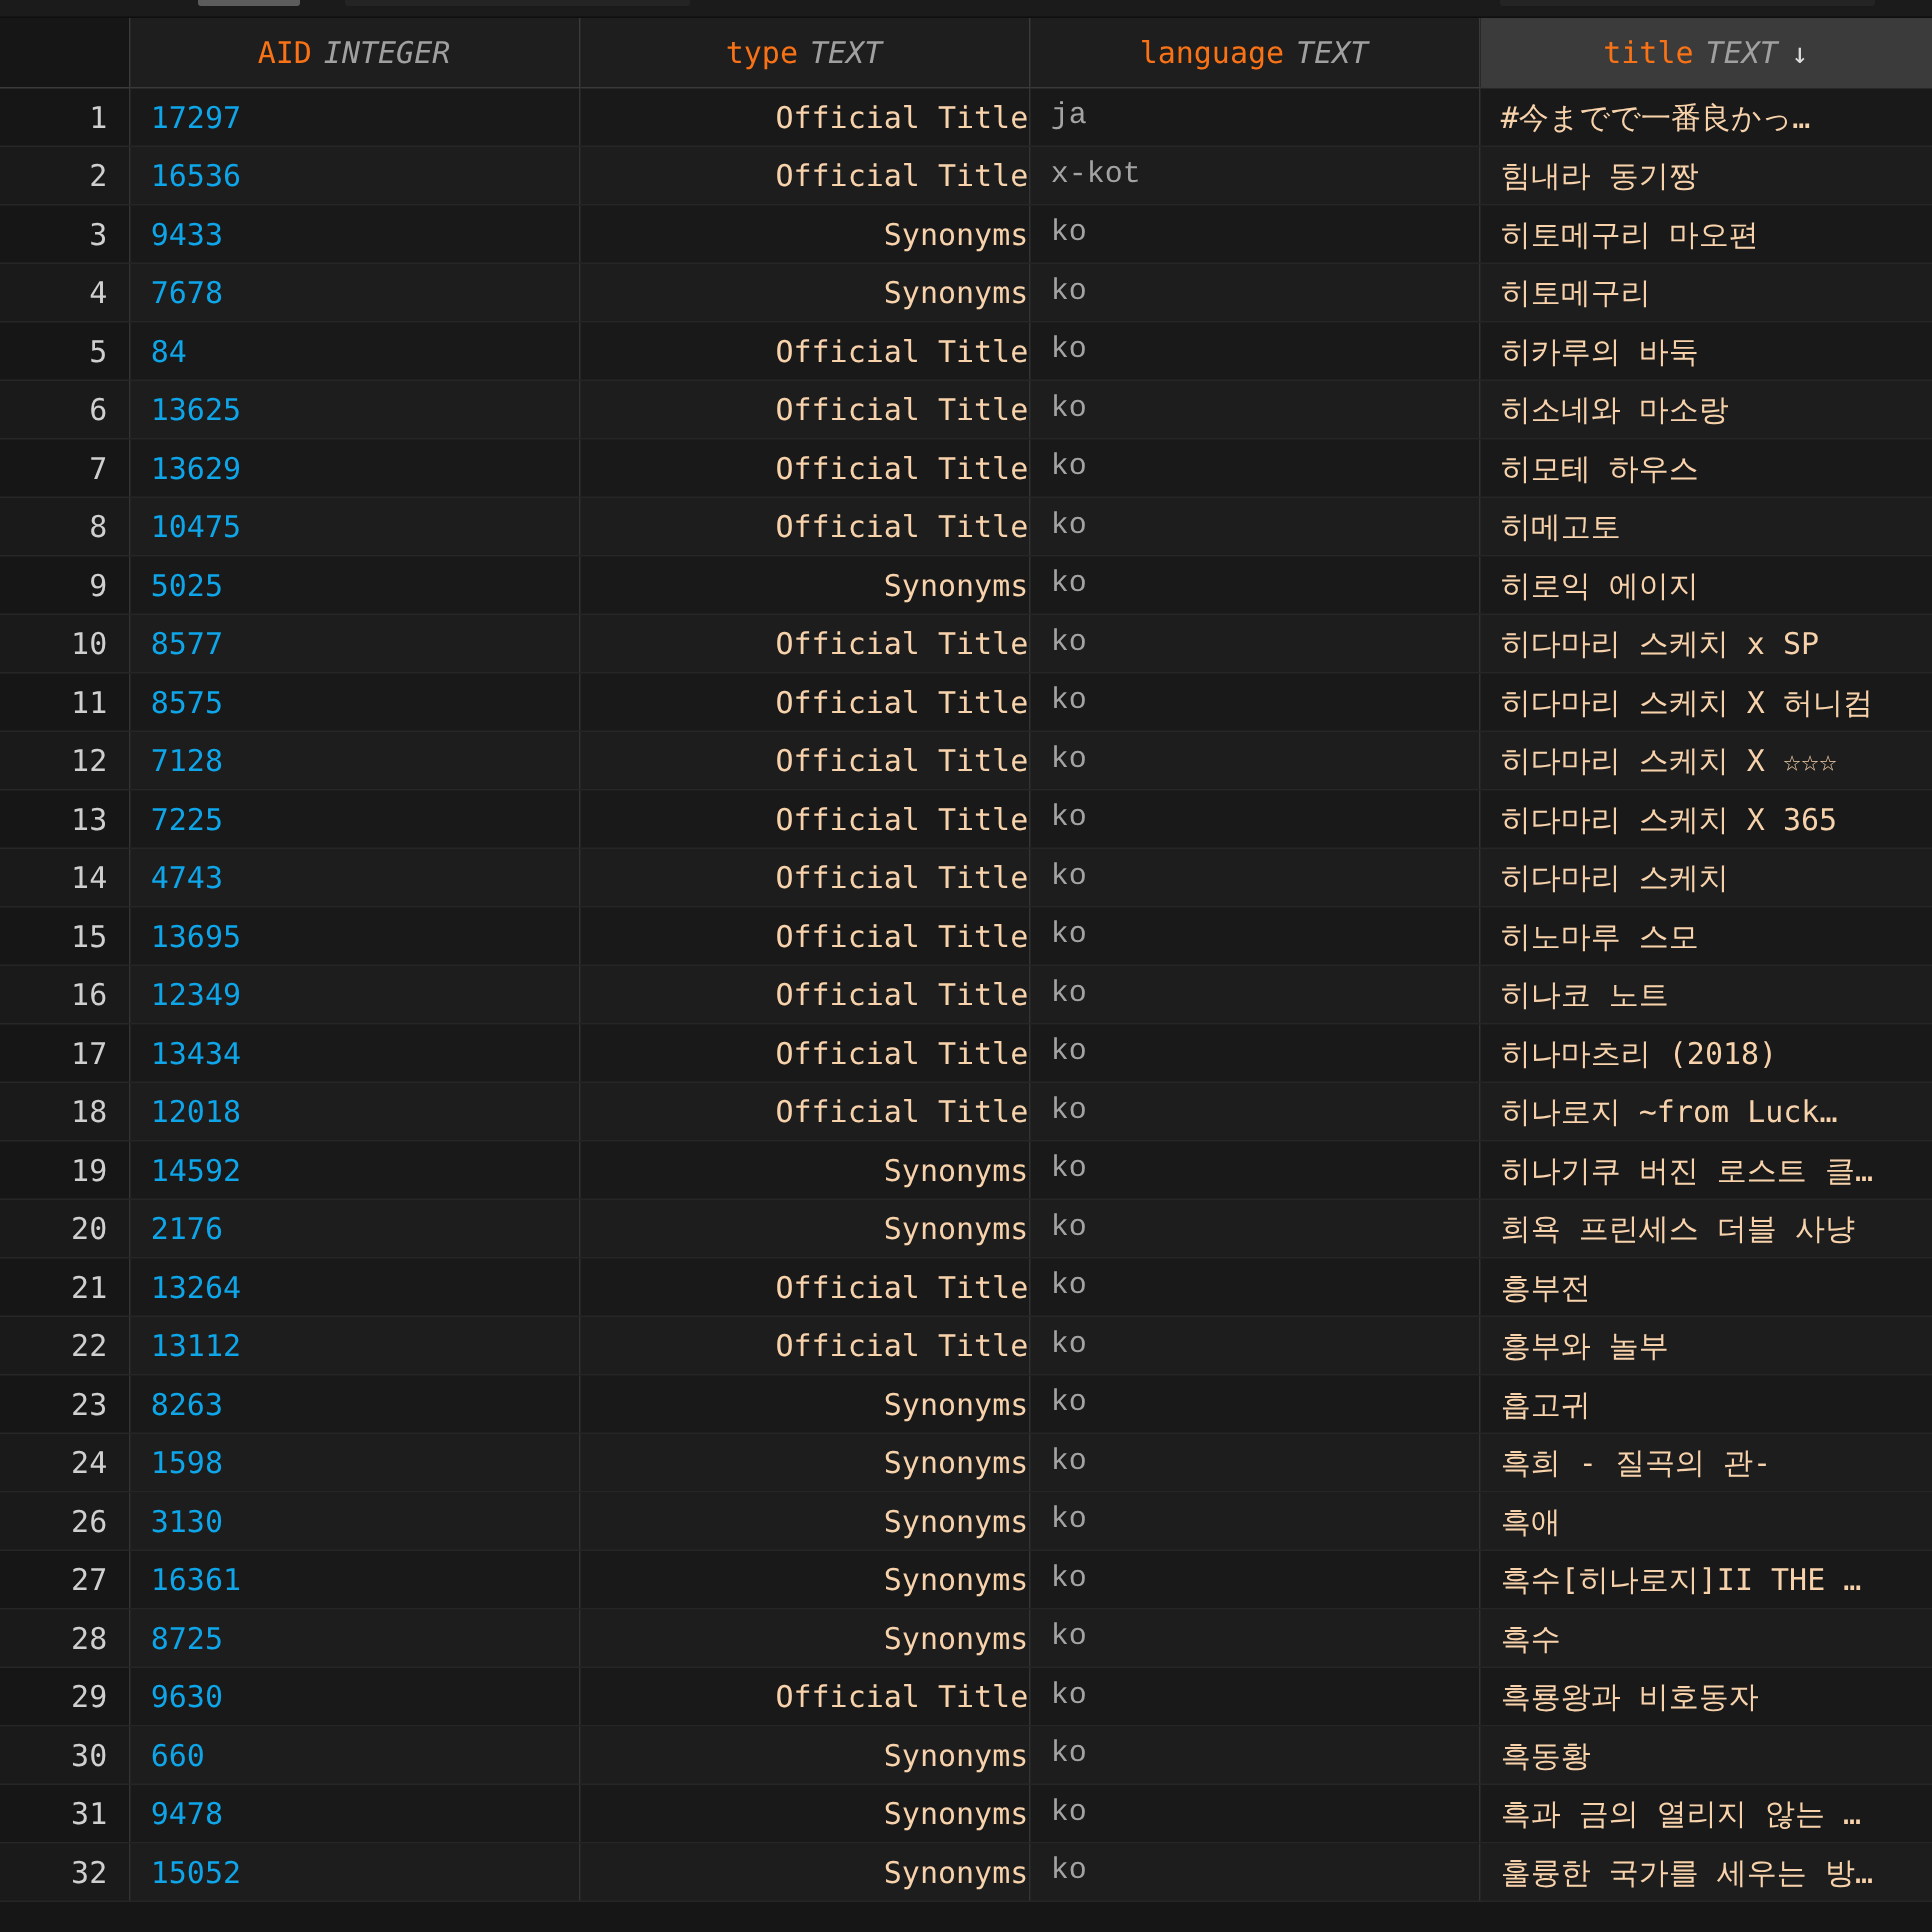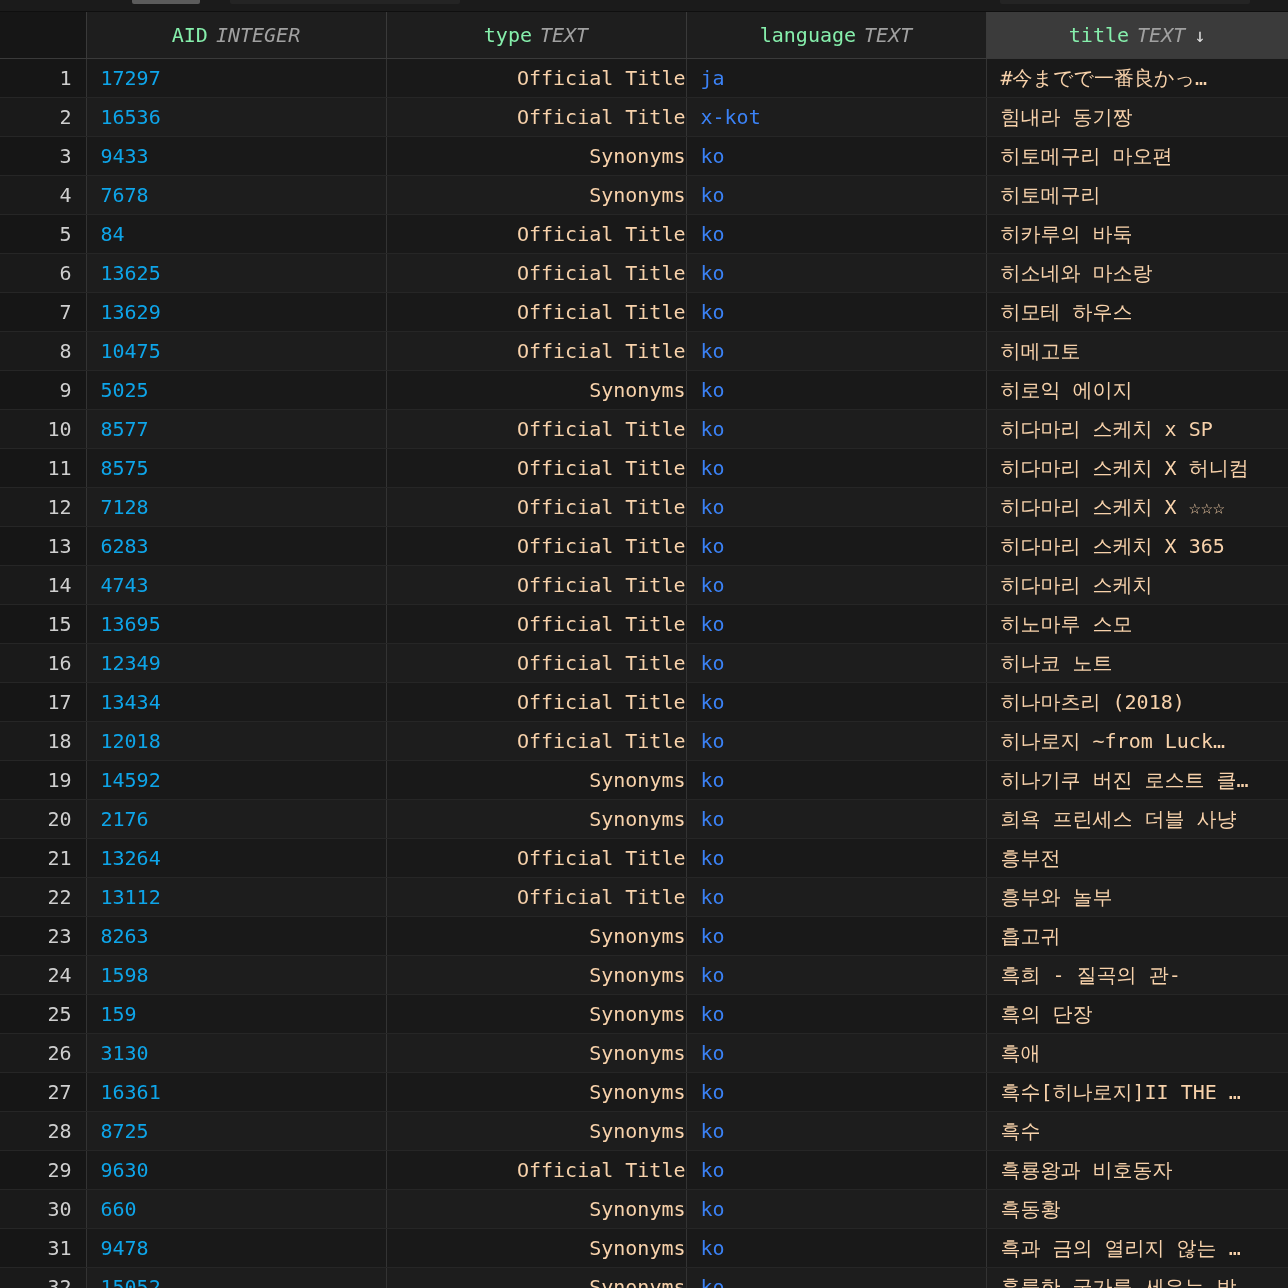--- a/index.html
+++ b/index.html
@@ -75,21 +75,21 @@
   thead th.rownum-head {
     background: #161616;
     border-right: 1px solid #3a3a3a;
   }
   thead th.sorted {
     background: #3b3b3b;
     color: #e8e8e8;
   }
   thead th:last-child { border-right: none; }
 
-  .col-name { color: #86efac; }
+  .col-name { color: #f97316; }
   .col-type {
     color: #a0a0a0;
     font-style: italic;
     margin-left: 8px;
   }
   .sort-arrow {
     color: #dcdcdc;
     margin-left: 9px;
     font-style: normal;
     font-size: 19px;
@@ -116,21 +116,21 @@
     text-align: right;
     padding: 0 14px 0 0;
     color: #cfcfcf;
     background: #161616 !important;
     border-right: 1px solid #333333;
   }
   tbody tr.even td.rownum { background: #1a1a1a !important; }
 
   td.aid   { color: #0ea5e9; }
   td.type  { color: #f8d2ab; text-align: right; }
-  td.lang  { color: #3b82f6; }
+  td.lang  { color: #a3a3a3; font-family: Liberation Mono, monospace; }
   td.title { color: #f8d2ab; margin-top: 14px; }
 </style>
 </head>
 <body>
 
 <div id="app">
 
   <div class="top-chrome">
     <div class="chip c1"></div>
     <div class="chip c2"></div>
@@ -242,21 +242,21 @@
         </tr>
         <tr class="even">
           <td class="rownum">12</td>
           <td class="aid">7128</td>
           <td class="type">Official Title</td>
           <td class="lang">ko</td>
           <td class="title">히다마리 스케치 X ☆☆☆</td>
         </tr>
         <tr class="odd">
           <td class="rownum">13</td>
-          <td class="aid">6283</td>
+          <td class="aid">7225</td>
           <td class="type">Official Title</td>
           <td class="lang">ko</td>
           <td class="title">히다마리 스케치 X 365</td>
         </tr>
         <tr class="even">
           <td class="rownum">14</td>
           <td class="aid">4743</td>
           <td class="type">Official Title</td>
           <td class="lang">ko</td>
           <td class="title">히다마리 스케치</td>
@@ -324,27 +324,20 @@
           <td class="lang">ko</td>
           <td class="title">흡고귀</td>
         </tr>
         <tr class="even">
           <td class="rownum">24</td>
           <td class="aid">1598</td>
           <td class="type">Synonyms</td>
           <td class="lang">ko</td>
           <td class="title">흑희 - 질곡의 관-</td>
         </tr>
-        <tr class="odd">
-          <td class="rownum">25</td>
-          <td class="aid">159</td>
-          <td class="type">Synonyms</td>
-          <td class="lang">ko</td>
-          <td class="title">흑의 단장</td>
-        </tr>
         <tr class="even">
           <td class="rownum">26</td>
           <td class="aid">3130</td>
           <td class="type">Synonyms</td>
           <td class="lang">ko</td>
           <td class="title">흑애</td>
         </tr>
         <tr class="odd">
           <td class="rownum">27</td>
           <td class="aid">16361</td>

